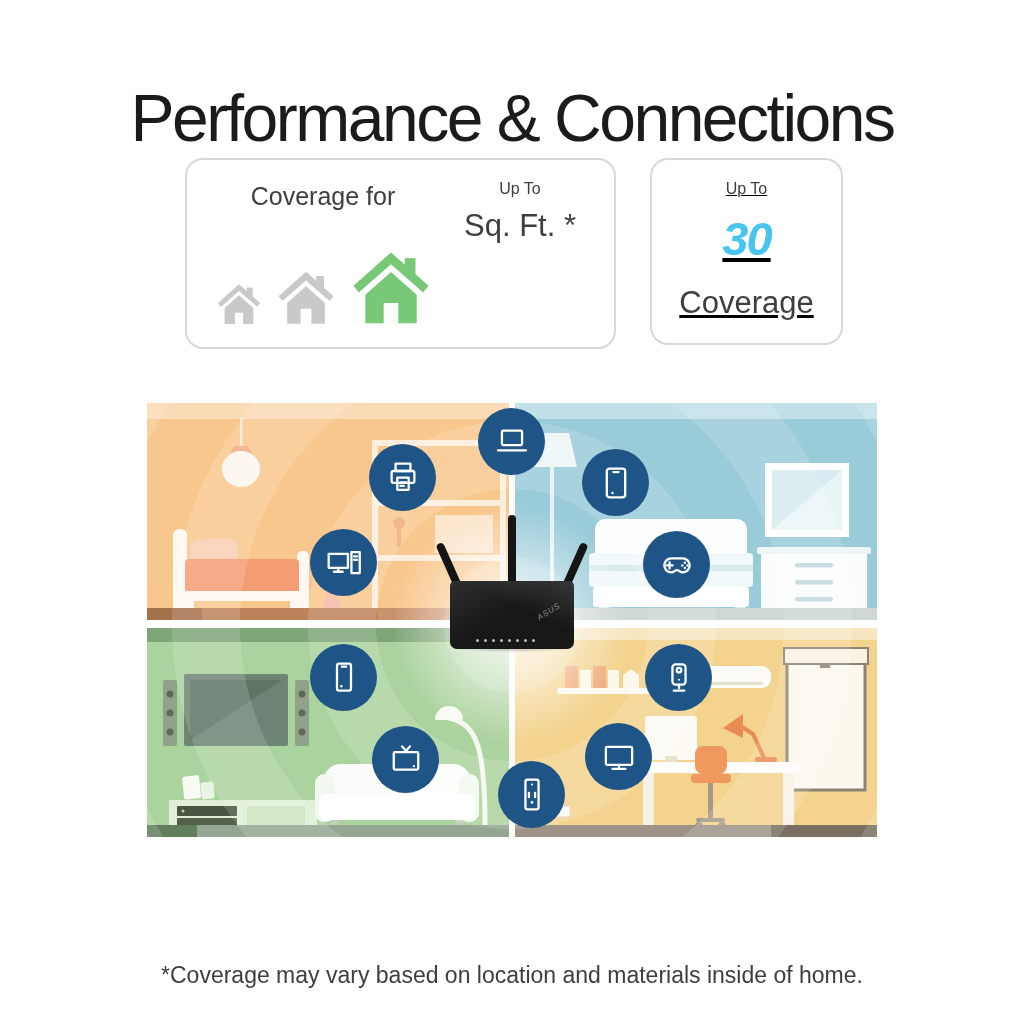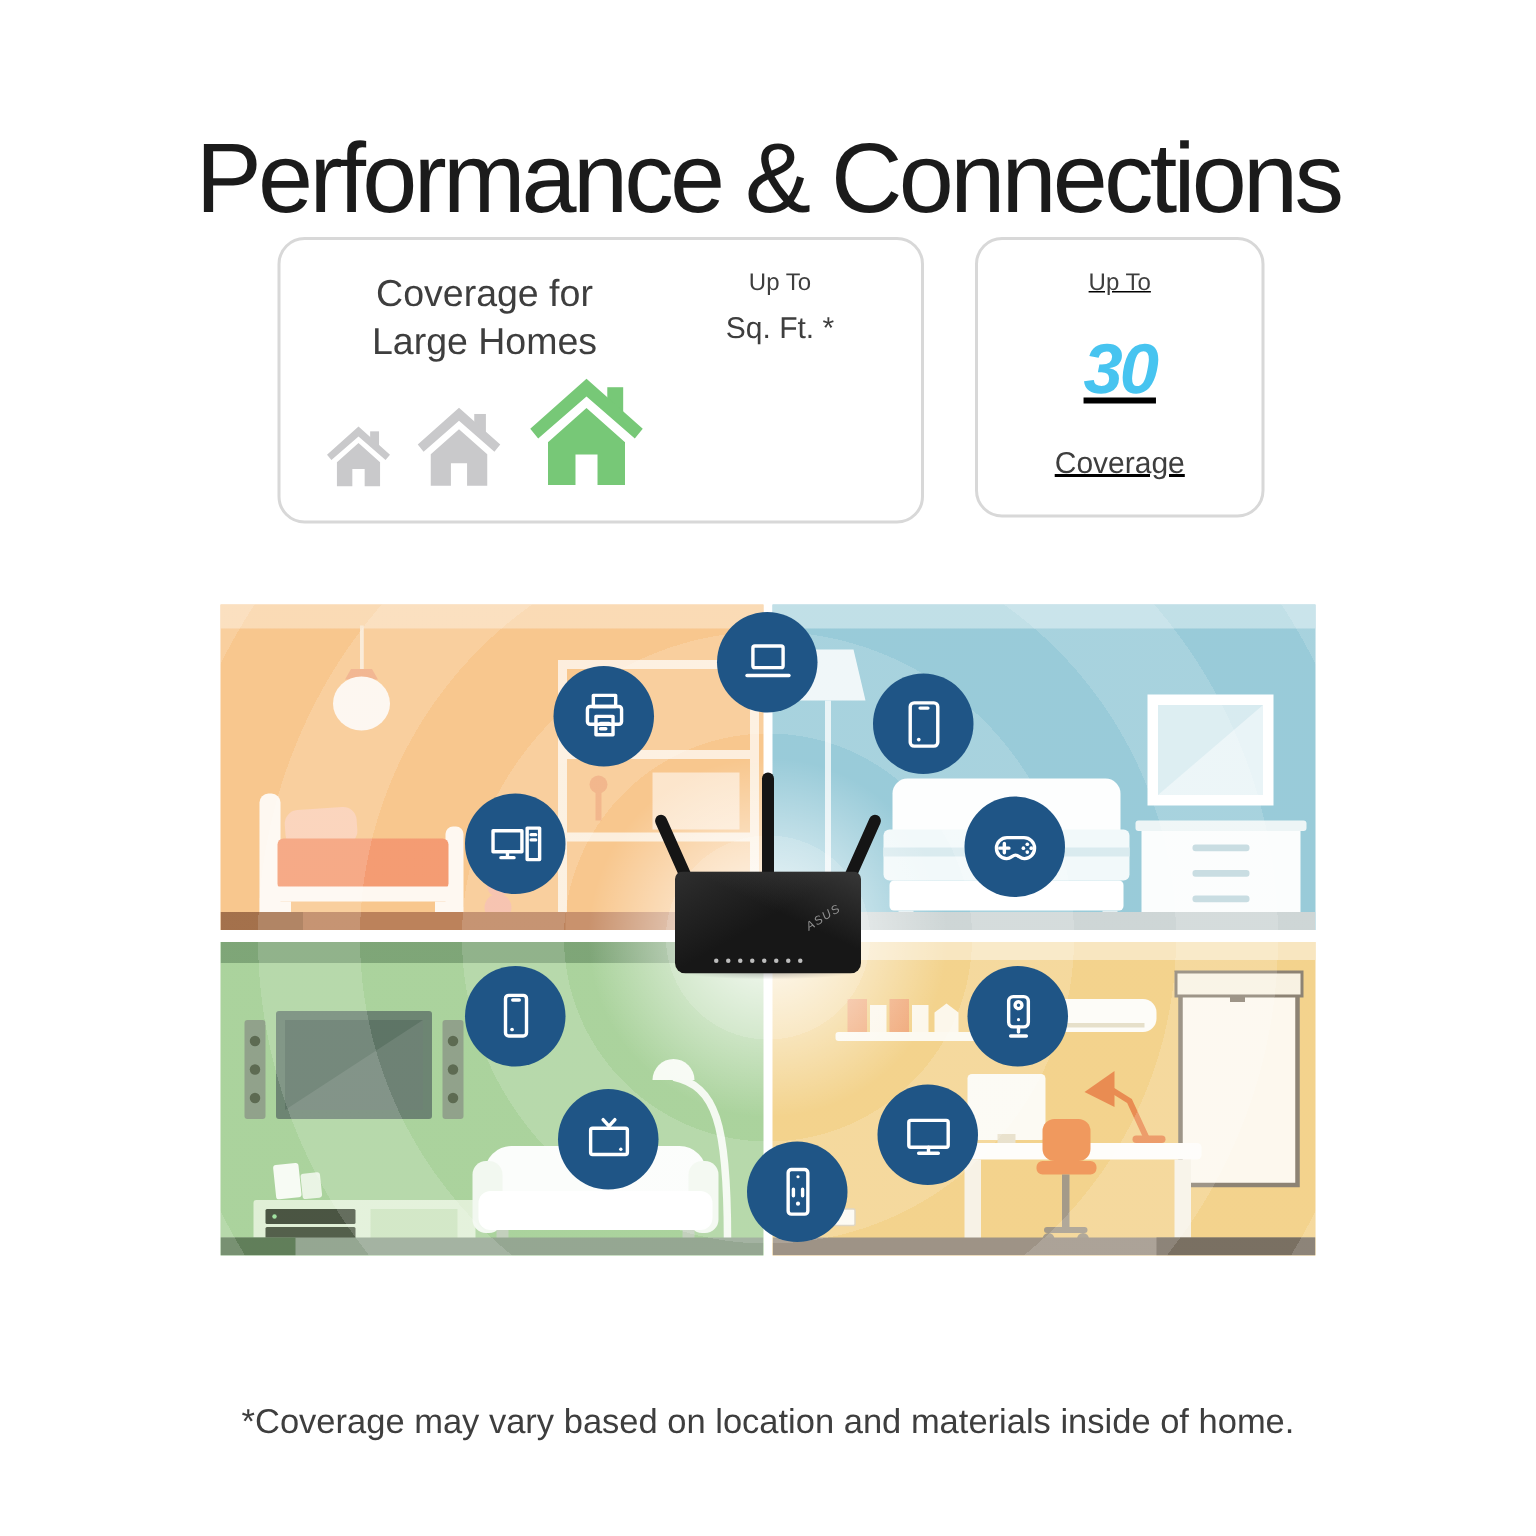--- a/index.html
+++ b/index.html
@@ -29,21 +29,21 @@
   .houses { position:absolute; left:22px; bottom:22px; width:230px;
     display:flex; align-items:flex-end; justify-content:center; gap:14px; }
   .house { display:block; color:var(--house-gray,#C9C9CB); }
   .house.green { color:var(--house-green,#77C877); }
   .cov-right { position:absolute; right:12px; top:20px; width:164px; text-align:center; }
   .upto { font-size:16px; color:var(--text-dark,#3E3E3E); }
   .big-number {
     font-size:62px; font-weight:bold; font-style:italic;
     color:var(--accent-cyan,#47C4F0); letter-spacing:-2px; margin-top:4px;
   }
-  .unit { font-size:20px; color:var(--text-dark,#3E3E3E); margin-top:10px; }
+  .unit { font-size:31px; color:var(--text-dark,#3E3E3E); margin-top:10px; }
   
   .illustration { position:absolute; left:147px; top:403px; width:730px; height:434px; background:#fff; }
   .room { position:absolute; overflow:hidden; }
   #room-orange { left:0;   top:0;   width:362px; height:217px; background:var(--room-orange,#F8C68C); }
   #room-blue   { left:368px;top:0;  width:362px; height:217px; background:var(--room-blue,#97CAD8); }
   #room-green  { left:0;   top:225px;width:362px; height:209px; background:var(--room-green,#A9D29B); }
   #room-yellow { left:368px;top:225px;width:362px; height:209px; background:var(--room-yellow,#F3D28B); }
   .room svg { position:absolute; left:0; top:0; display:block; }
   .ripples {
     position:absolute; inset:0; z-index:3; pointer-events:none;
@@ -73,35 +73,34 @@
   .leds i { width:3px; height:3px; border-radius:50%; background:#BDBDBD; display:block; }
   
   .dev {
     position:absolute; width:67px; height:67px; border-radius:50%;
     background:var(--icon-circle-navy,#1F5586); z-index:6;
     display:flex; align-items:center; justify-content:center;
   }
   .dev svg { stroke:#FFFFFF; stroke-width:2.6; fill:none; stroke-linecap:round; stroke-linejoin:round; }
   
   .disclaimer {
-    position:absolute; top:934px; left:0; width:100%;
+    position:absolute; top:962px; left:0; width:100%;
     text-align:center; font-size:23px; color:var(--text-dark,#3E3E3E);
   }
 </style>
 </head>
 <body>
 
 <div class="canvas">
 
   <h1 class="page-title">Performance &amp; Connections</h1>
 
   <div class="card" id="coverage-card">
     <div class="cov-left">
       <div class="cov-line">Coverage for</div>
-      <div class="cov-line">Large Homes</div>
     </div>
     <div class="houses">
       <svg class="house" width="46" height="42" viewBox="0 0 100 92" fill="currentColor">
         <rect x="67" y="10" width="13" height="22"></rect>
         <path d="M50 3 L4 44 L10.5 52 L50 17.5 L89.5 52 L96 44 Z"></path>
         <path d="M18.5 55 L50 27 L81.5 55 L81.5 90 L59 90 L59 65 L41 65 L41 90 L18.5 90 Z"></path>
       </svg>
       <svg class="house" width="60" height="55" viewBox="0 0 100 92" fill="currentColor">
         <rect x="67" y="10" width="13" height="22"></rect>
         <path d="M50 3 L4 44 L10.5 52 L50 17.5 L89.5 52 L96 44 Z"></path>

